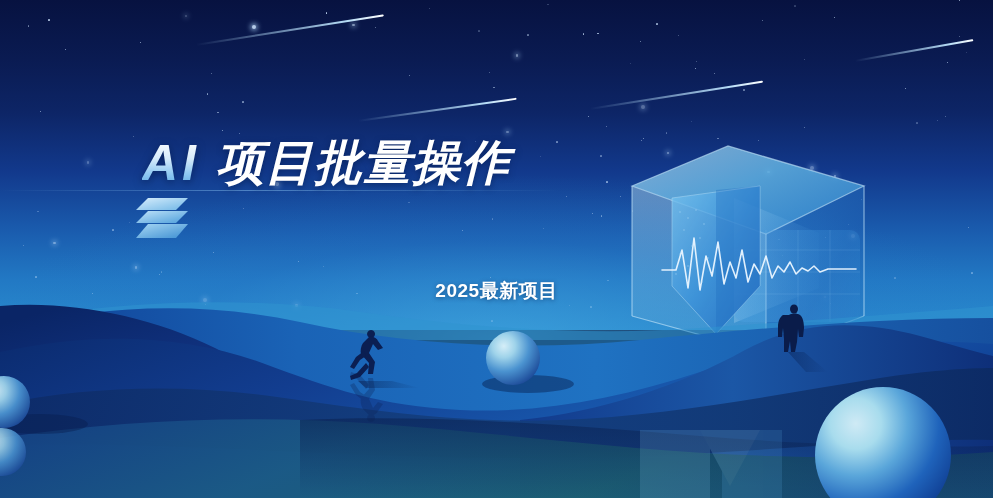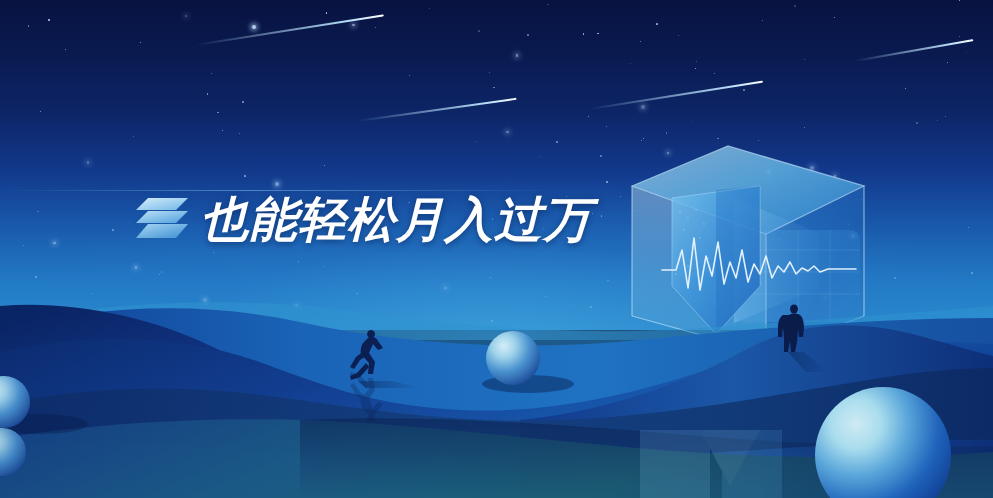--- a/index.html
+++ b/index.html
@@ -413,20 +413,24 @@
     <g opacity=".18">
       <rect x="640" y="430" width="70" height="68" fill="#7fc0e8"></rect>
       <rect x="722" y="430" width="60" height="68" fill="#5aa8dd"></rect>
       <polygon points="700,430 760,430 730,486" fill="#8fd0f0"></polygon>
     </g>
   </svg>
 
   <div class="light-streak"></div>
 
   <div class="headline">
+    <div class="line1">
+      <span class="ai-word">AI</span>
+      <span class="t-white">项目批量操作</span>
+    </div>
     <div class="line2">
       <span class="layers-icon">
         <svg width="56" height="48" viewBox="0 0 56 48">
           <defs>
             <linearGradient id="lg1" x1="0" y1="0" x2="1" y2="1">
               <stop offset="0%" stop-color="#d8eefc"></stop>
                 <stop offset="100%" stop-color="#6fb6e6"></stop>
             </linearGradient>
             <linearGradient id="lg2" x1="0" y1="0" x2="1" y2="1">
               <stop offset="0%" stop-color="#bfe2f8"></stop>
@@ -435,18 +439,18 @@
             <linearGradient id="lg3" x1="0" y1="0" x2="1" y2="1">
               <stop offset="0%" stop-color="#a8d7f3"></stop>
                 <stop offset="100%" stop-color="#3d8fd2"></stop>
             </linearGradient>
           </defs>
           <polygon points="14,4 54,4 42,16 2,16" fill="url(#lg1)"></polygon>
           <polygon points="14,17 54,17 42,29 2,29" fill="url(#lg2)"></polygon>
           <polygon points="14,30 54,30 42,44 2,44" fill="url(#lg3)"></polygon>
         </svg>
       </span>
-      <span class="t-white2">也能轻松月入过万</span>
     </div>
   </div>
 
+  <div class="subtitle">2025最新项目</div>
 
 </div>
 
 </body></html>

